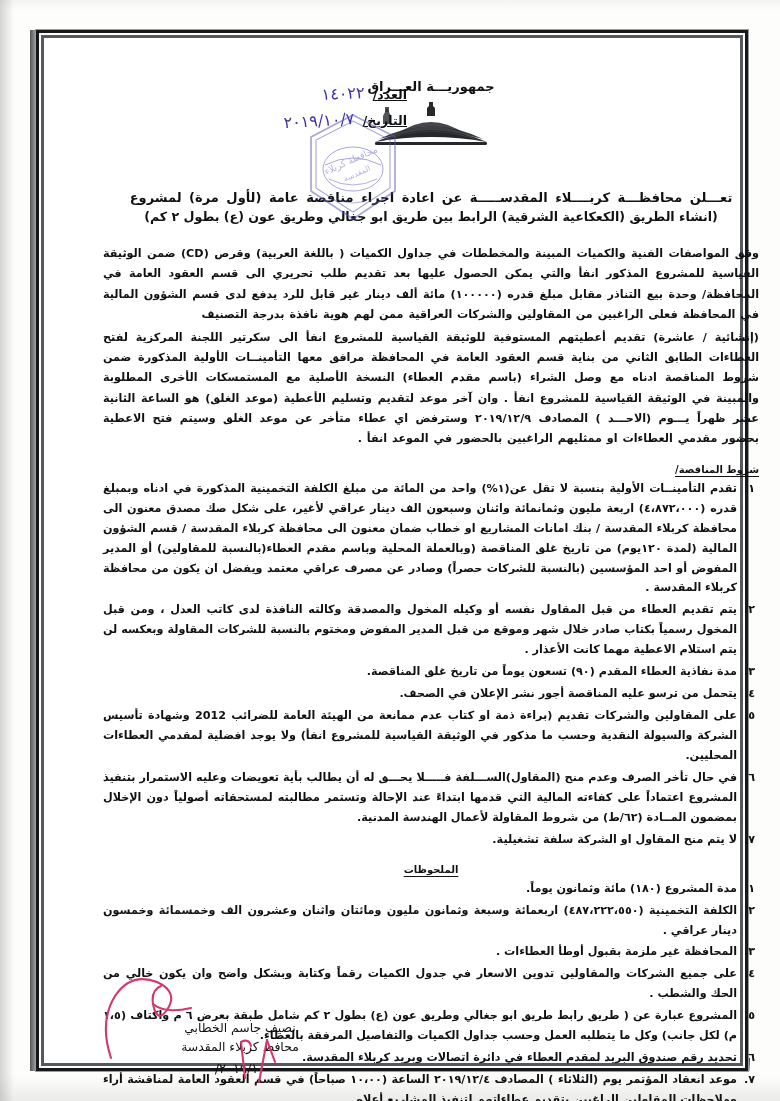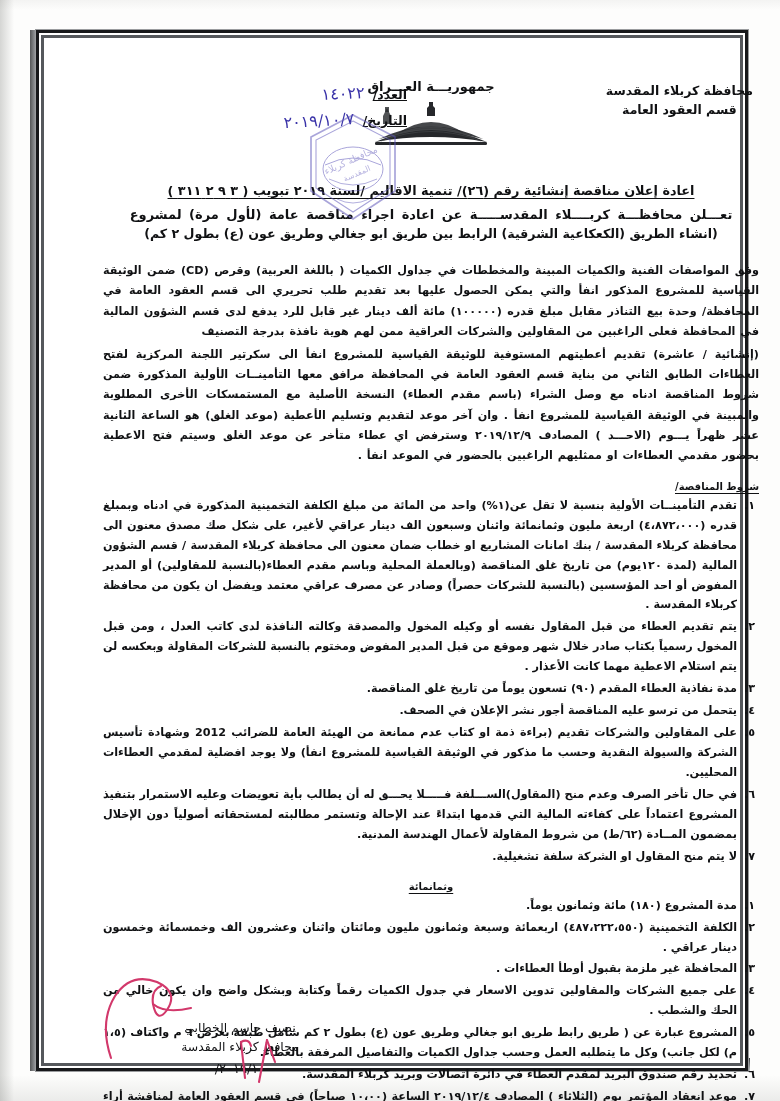--- a/index.html
+++ b/index.html
@@ -240,24 +240,20 @@
 
 <div id="scan-page"></div>
 <div id="frame-smudge-left"></div>
 <div id="frame-smudge"></div>
 
 <div id="doc-frame">
   <div class="page-inner">
 
     <div class="hdr">
 
-      <div class="hdr-right">
-        <div>محافظة كربلاء المقدسة</div>
-        <div>قسم العقود العامة</div>
-      </div>
 
       <div class="hdr-center">
         <div class="rep">جمهوريـــة العـــراق</div>
         <svg class="emblem" viewBox="0 0 128 44">
           <g fill="#26282b">
             <path d="M8 40 Q64 16 120 40 Q64 30 8 40 Z"></path>
             <path d="M12 37 Q64 12 116 37 Q64 23 12 37 Z" opacity=".9"></path>
             <path d="M30 32 Q64 8 98 32 Q64 18 30 32 Z" opacity=".85"></path>
             <path d="M60 6 L64 2 L68 6 L68 14 L60 14 Z"></path>
             <path d="M62 0 L66 0 L66 5 L62 5 Z"></path>
@@ -293,21 +289,20 @@
           <path d="M38 72 Q62 84 86 72" stroke-width=".9"></path>
           <path d="M46 92 Q62 100 78 92" stroke-width=".9"></path>
         </g>
         <g fill="#5b53b8" opacity=".85" transform="rotate(-24 62 58)">
           <text x="62" y="56" font-size="9.5" text-anchor="middle" font-family="DejaVu Sans, sans-serif">محافظة كربلاء</text>
           <text x="62" y="70" font-size="8" text-anchor="middle" font-family="DejaVu Sans, sans-serif">المقدسة</text>
         </g>
       </svg>
     </div>
 
-    <div class="title-1">اعادة إعلان مناقصة إنشائية رقم (٢٦)/ تنمية الاقاليم /لسنة ٢٠١٩ تبويب ( ٣   ٩   ٢   ٣١١  )</div>
     <div class="title-2">تعـــلن محافظـــة كربــــلاء المقدســـــة عن اعادة اجراء مناقصة عامة (لأول مرة) لمشروع</div>
     <div class="title-3">(انشاء الطريق (الكعكاعية الشرقية) الرابط بين طريق ابو جغالي وطريق عون (ع) بطول ٢ كم)</div>
 
     <div class="para">وفق المواصفات الفنية والكميات المبينة والمخططات في جداول الكميات ( باللغة العربية) وقرص (CD) ضمن الوثيقة القياسية للمشروع المذكور انفأ والتي يمكن الحصول عليها بعد تقديم طلب تحريري الى قسم العقود العامة في المحافظة/ وحدة بيع التناذر مقابل مبلغ قدره (١٠٠٠٠٠) مائة ألف دينار غير قابل للرد يدفع لدى قسم الشؤون المالية في المحافظة  فعلى الراغبين من المقاولين والشركات العراقية ممن لهم هوية نافذة بدرجة التصنيف</div>
     <div class="para" style="margin-top:2px">(إنشائية / عاشرة) تقديم أعطيتهم المستوفية للوثيقة القياسية للمشروع انفأ الى سكرتير اللجنة المركزية لفتح العطاءات الطابق الثاني من بناية قسم العقود العامة في المحافظة مرافق معها التأمينــات الأولية المذكورة ضمن شروط المناقصة ادناه مع وصل الشراء (باسم مقدم العطاء) النسخة الأصلية مع المستمسكات الأخرى المطلوبة والمبينة في الوثيقة القياسية للمشروع انفأ . وان آخر موعد لتقديم وتسليم الأعطية (موعد الغلق) هو الساعة الثانية عشر ظهراً يـــوم (الاحـــد ) المصادف ٢٠١٩/١٢/٩ وسترفض اي عطاء متأخر عن موعد الغلق وسيتم فتح الاعطية بحضور مقدمي العطاءات او ممثليهم الراغبين بالحضور في الموعد انفأ .</div>
 
     <div class="sec-head">شروط المناقصة/</div>
     <ol class="items">
       <li>
         <span class="num">١.</span>
@@ -332,21 +327,21 @@
       <li>
         <span class="num">٦.</span>
         <span class="txt">في حال تأخر الصرف وعدم منح (المقاول)الســـلفة فـــــلا يحـــق له أن يطالب بأية تعويضات وعليه الاستمرار بتنفيذ المشروع اعتماداً على كفاءته المالية التي قدمها ابتداءً عند الإحالة وتستمر مطالبته لمستحقاته أصولياً دون الإخلال بمضمون المــادة (٦٢/ط) من شروط المقاولة لأعمال الهندسة المدنية.</span>
       </li>
       <li>
         <span class="num">٧.</span>
         <span class="txt">لا يتم منح المقاول او الشركة سلفة تشغيلية.</span>
       </li>
     </ol>
 
-    <div class="sec-head center">وثمانمائة</div>
+    <div class="sec-head center">الملحوظات</div>
     <ol class="items notes-list">
       <li>
         <span class="num">١.</span>
         <span class="txt">مدة المشروع (١٨٠) مائة وثمانون يوماً.</span>
       </li>
       <li>
         <span class="num">٢.</span>
         <span class="txt">الكلفة التخمينية (٤٨٧،٢٢٢،٥٥٠) اربعمائة وسبعة وثمانون مليون  ومائتان واثنان  وعشرون الف  وخمسمائة وخمسون دينار عراقي .</span>
       </li>
       <li>

